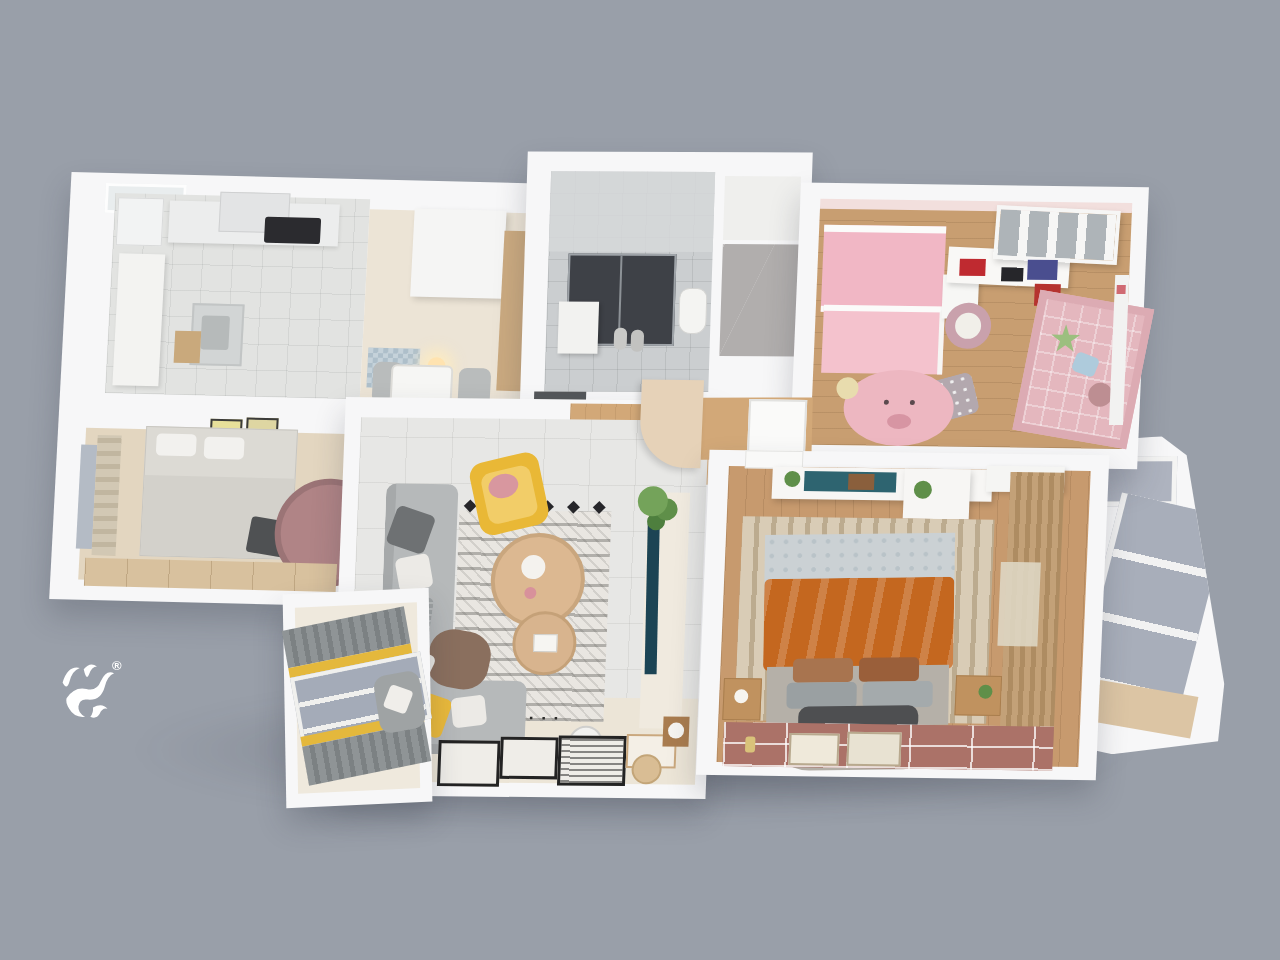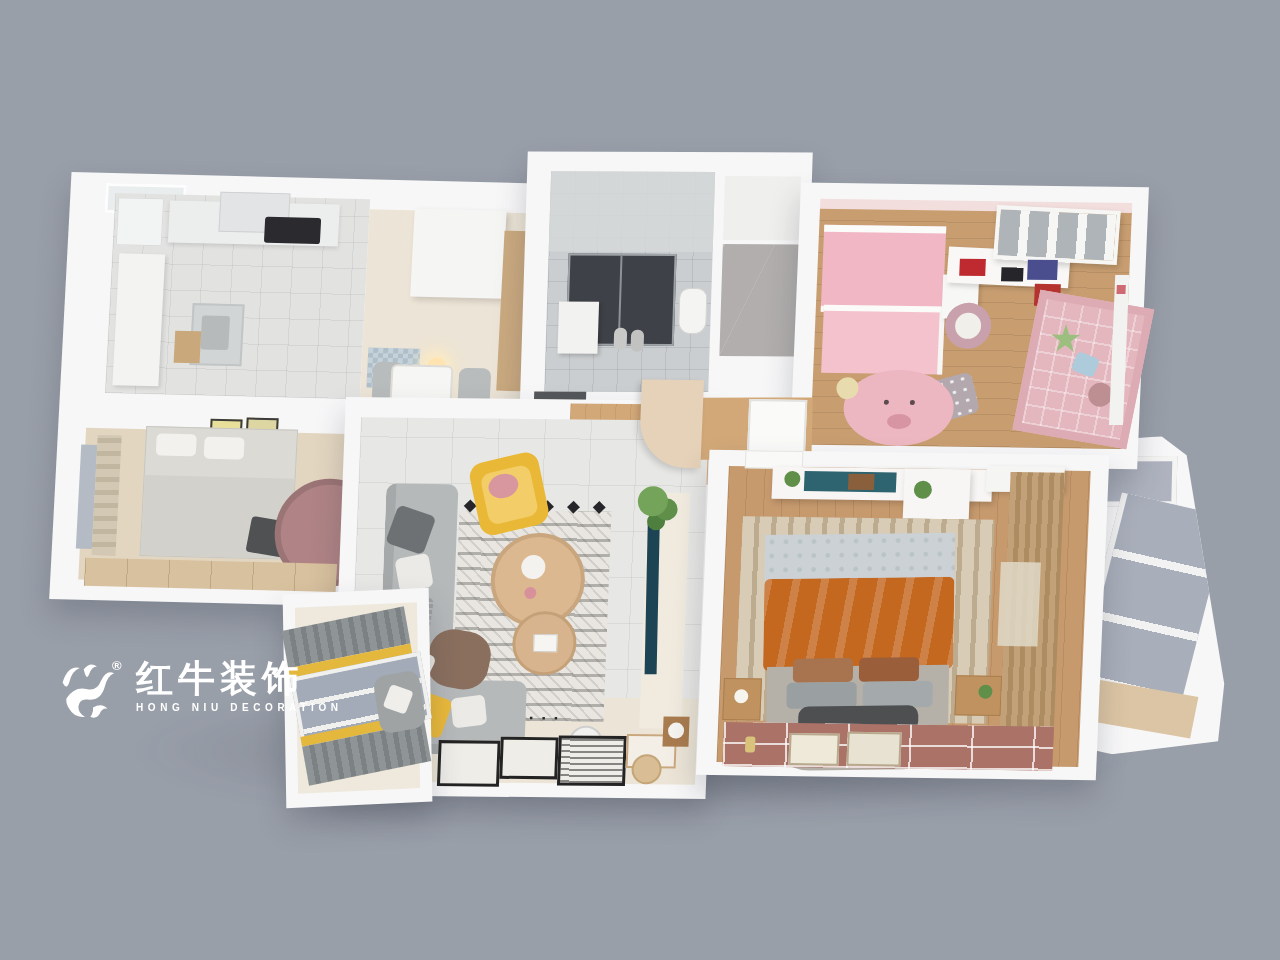--- a/index.html
+++ b/index.html
@@ -256,18 +256,14 @@
       <svg width="66" height="66" viewBox="0 0 100 100" aria-hidden="true">
         <g fill="#ffffff">
           <path d="M10,34 Q18,8 36,12 Q24,16 20,34 Q16,46 10,34 Z"></path>
           <path d="M42,14 Q52,2 62,10 Q54,10 50,22 Q46,32 42,14 Z"></path>
           <path d="M16,58 Q28,40 46,44 Q62,48 68,32 Q76,14 88,20 Q78,24 74,40 Q68,62 48,60 Q36,58 34,70 Q33,80 44,86 Q28,88 20,74 Q14,64 16,58 Z"></path>
           <path d="M56,72 Q70,64 78,74 Q70,72 66,82 Q61,90 52,86 Q57,80 56,72 Z"></path>
         </g>
       </svg>
       <span class="logo-reg">®</span>
     </div>
-    <div class="logo-text">
-      <span class="logo-cn">红牛装饰</span>
-      <span class="logo-en">HONG NIU DECORATION</span>
-    </div>
   </div>
 </div>
 
 </body></html>

